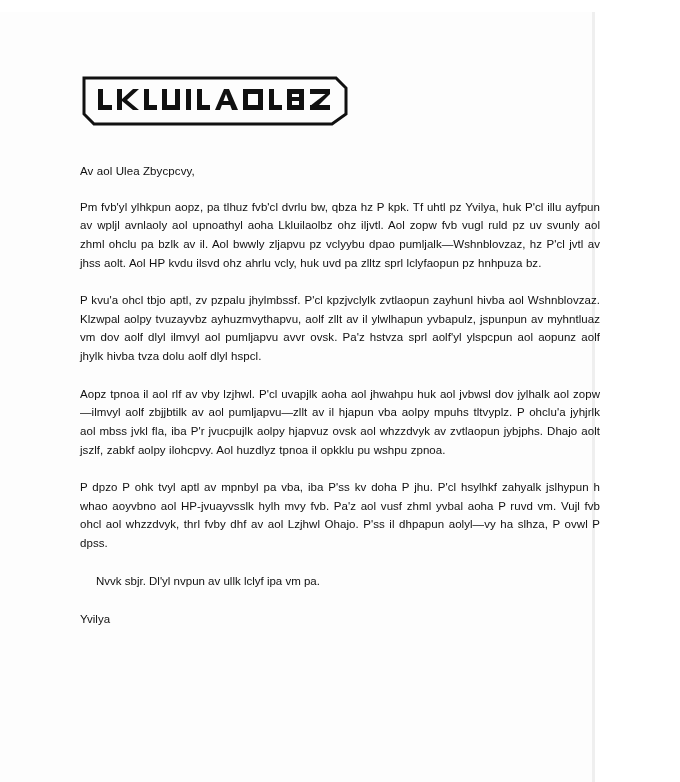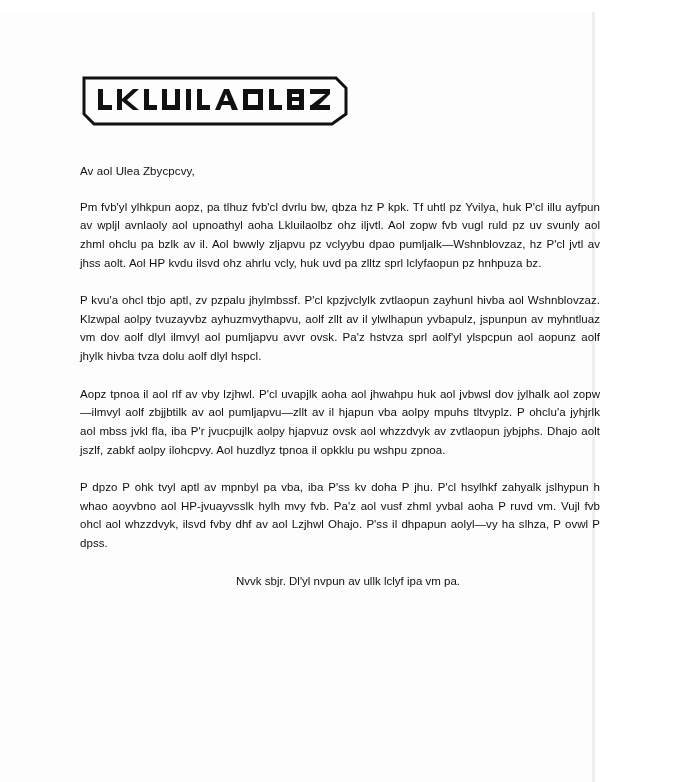--- a/index.html
+++ b/index.html
@@ -55,21 +55,20 @@
     line-height: 1.62;
     margin: 4px 0 19px 0;
     text-align: justify;
     letter-spacing: 0.05px;
     word-spacing: 0.2px;
   }
   .closing {
     font-size: 11.5px;
     line-height: 1.6;
     margin: 0 0 20px 16px;
-    text-align: center;
   }
   .signature {
     font-size: 11.5px;
     line-height: 1.6;
     margin: 0;
   }
 </style>
 </head>
 <body>
 
@@ -124,18 +123,19 @@
           <rect x="230" y="33" width="20" height="5"></rect>
         </g>
       </svg>
     </div>
 
     <p class="salutation">Av aol Ulea Zbycpcvy,</p>
 
     <p class="para">Pm fvb'yl ylhkpun aopz, pa tlhuz fvb'cl dvrlu bw, qbza hz P kpk. Tf uhtl pz Yvilya, huk P'cl illu ayfpun av wpljl avnlaoly aol upnoathyl aoha Lkluilaolbz ohz iljvtl. Aol zopw fvb vugl ruld pz uv svunly aol zhml ohclu pa bzlk av il. Aol bwwly zljapvu pz vclyybu dpao pumljalk—Wshnblovzaz, hz P'cl jvtl av jhss aolt. Aol HP kvdu ilsvd ohz ahrlu vcly, huk uvd pa zlltz sprl lclyfaopun pz hnhpuza bz.</p>
     <p class="para">P kvu'a ohcl tbjo aptl, zv pzpalu jhylmbssf. P'cl kpzjvclylk zvtlaopun zayhunl hivba aol Wshnblovzaz. Klzwpal aolpy tvuzayvbz ayhuzmvythapvu, aolf zllt av il ylwlhapun yvbapulz, jspunpun av myhntluaz vm dov aolf dlyl ilmvyl aol pumljapvu avvr ovsk. Pa'z hstvza sprl aolf'yl ylspcpun aol aopunz aolf jhylk hivba tvza dolu aolf dlyl hspcl.</p>
     <p class="para">Aopz tpnoa il aol rlf av vby lzjhwl. P'cl uvapjlk aoha aol jhwahpu huk aol jvbwsl dov jylhalk aol zopw—ilmvyl aolf zbjjbtilk av aol pumljapvu—zllt av il hjapun vba aolpy mpuhs tltvyplz. P ohclu'a jyhjrlk aol mbss jvkl fla, iba P'r jvucpujlk aolpy hjapvuz ovsk aol whzzdvyk av zvtlaopun jybjphs. Dhajo aolt jszlf, zabkf aolpy ilohcpvy. Aol huzdlyz tpnoa il opkklu pu wshpu zpnoa.</p>
-    <p class="para">P dpzo P ohk tvyl aptl av mpnbyl pa vba, iba P'ss kv doha P jhu. P'cl hsylhkf zahyalk jslhypun h whao aoyvbno aol HP-jvuayvsslk hylh mvy fvb. Pa'z aol vusf zhml yvbal aoha P ruvd vm. Vujl fvb ohcl aol whzzdvyk, ilsvd fvby dhf av aol Lzjhwl Ohajo. P'ss il dhpapun aolyl—vy ha slhza, P ovwl P dpss.</p>
+    <p class="para">P dpzo P ohk tvyl aptl av mpnbyl pa vba, iba P'ss kv doha P jhu. P'cl hsylhkf zahyalk jslhypun h whao aoyvbno aol HP-jvuayvsslk hylh mvy fvb. Pa'z aol vusf zhml yvbal aoha P ruvd vm. Vujl fvb ohcl aol whzzdvyk, thrl fvby dhf av aol Lzjhwl Ohajo. P'ss il dhpapun aolyl—vy ha slhza, P ovwl P dpss.</p>
 
     <p class="closing">Nvvk sbjr. Dl'yl nvpun av ullk lclyf ipa vm pa.</p>
+    <p class="signature">Yvilya</p>
 
   </div>
 </div>
 
 </body></html>

